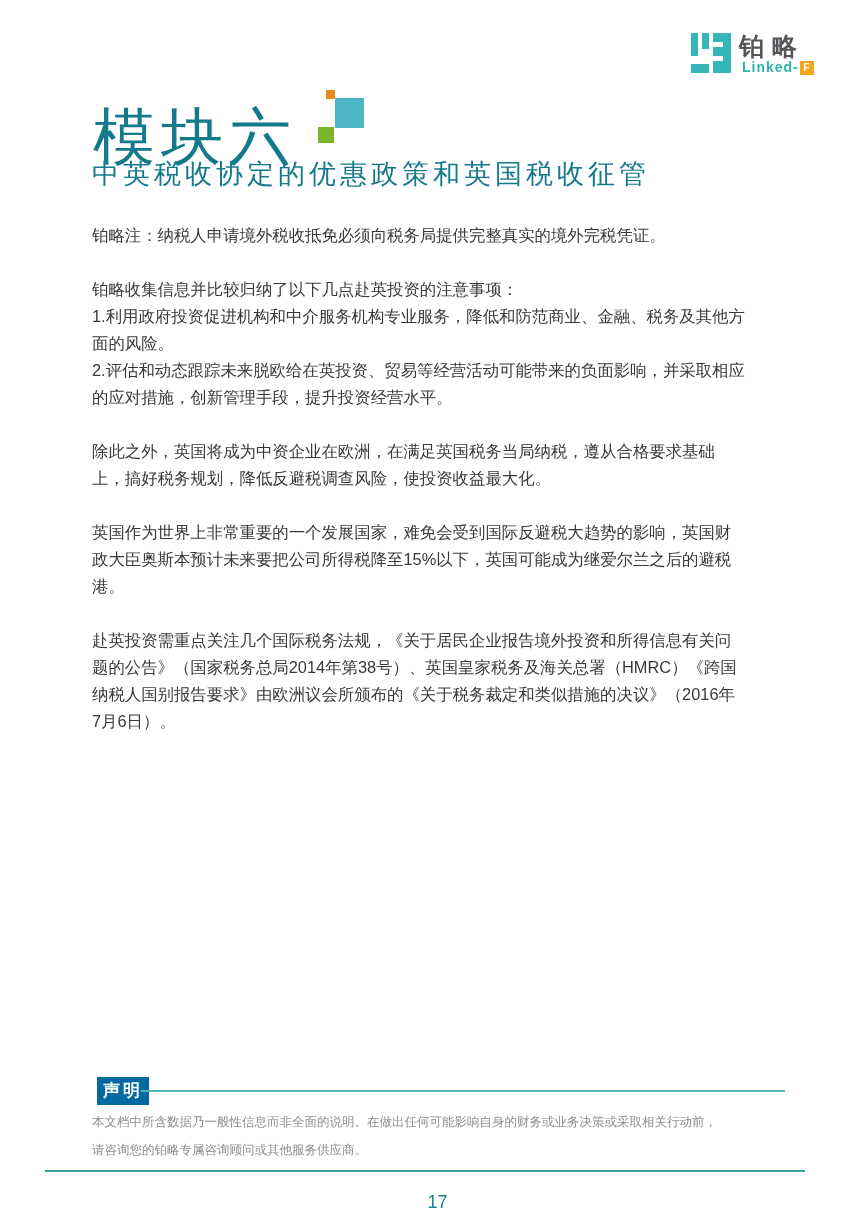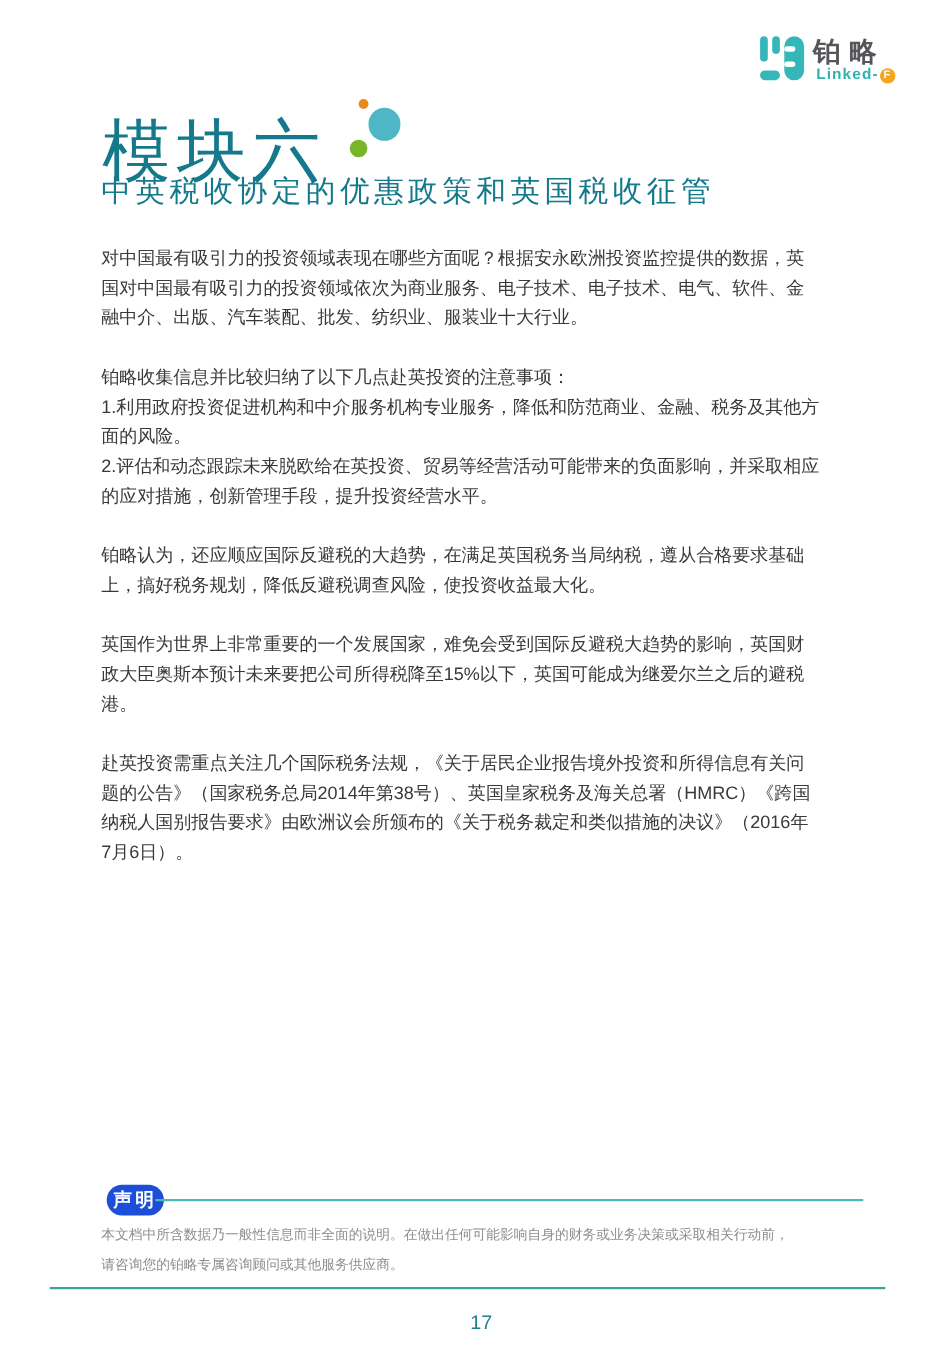--- a/index.html
+++ b/index.html
@@ -1,15 +1,15 @@
 <!DOCTYPE html>
 <html><head>
 <meta charset="utf-8">
 <style>
-  * { margin:0; padding:0; box-sizing:border-box;border-radius:18px; }
+  * { margin:0; padding:0; box-sizing:border-box; }
   html,body { background:#ffffff; }
   body { font-family:"Liberation Sans","DejaVu Sans",sans-serif; }
   .page {
     position:relative; width:850px; height:1228px; margin:0 auto;
     background:#ffffff; overflow:hidden;
   }
 
   
   .brand { position:absolute; top:30px; left:691px; width:130px; height:46px; }
   .brand-mark { position:absolute; left:0; top:3px; width:40px; height:40px; }
@@ -55,21 +55,21 @@
   
   .body-text {
     position:absolute; left:92px; top:222px; width:694px;
     font-size:16.4px; line-height:27px; color:#39393b; font-weight:500;
   }
   .body-text p { white-space:pre-line; margin:0 0 27px 0; }
 
   
   .decl-badge {
     position:absolute; left:97px; top:1077px; min-width:44px; height:28px;
-    background:#1d4ed8; color:#ffffff; font-size:17px; font-weight:bold;
+    background:#0369a1; color:#ffffff; font-size:17px; font-weight:bold;
     letter-spacing:3px; text-align:center; line-height:28px; padding:0 6px;
   }
   .decl-rule {
     position:absolute; left:141px; top:1090px; width:644px; height:2px;
     background:#4db7b3;
   }
   .decl-text {
     position:absolute; left:92px; top:1108px; width:710px;
     font-size:12.5px; line-height:28px; color:#8b8d90; white-space:pre-line;
   }
@@ -102,29 +102,27 @@
     <div class="brand-en"><span>Linked-</span><span class="brand-f">F</span></div>
   </div>
 
   <div class="module-title">模块六</div>
   <div class="deco deco-orange"></div>
   <div class="deco deco-teal"></div>
   <div class="deco deco-green"></div>
   <div class="subtitle">中英税收协定的优惠政策和英国税收征管</div>
 
   <div class="body-text">
-    <p>对中国最有吸引力的投资领域表现在哪些方面呢？根据安永欧洲投资监控提供的数据，英
-国对中国最有吸引力的投资领域依次为商业服务、电子技术、电子技术、电气、软件、金
-融中介、出版、汽车装配、批发、纺织业、服装业十大行业。</p>
+    <p>铂略注：纳税人申请境外税收抵免必须向税务局提供完整真实的境外完税凭证。</p>
     <p>铂略收集信息并比较归纳了以下几点赴英投资的注意事项：
 1.利用政府投资促进机构和中介服务机构专业服务，降低和防范商业、金融、税务及其他方
 面的风险。
 2.评估和动态跟踪未来脱欧给在英投资、贸易等经营活动可能带来的负面影响，并采取相应
 的应对措施，创新管理手段，提升投资经营水平。</p>
-    <p>铂略认为，还应顺应国际反避税的大趋势，在满足英国税务当局纳税，遵从合格要求基础
+    <p>除此之外，英国将成为中资企业在欧洲，在满足英国税务当局纳税，遵从合格要求基础
 上，搞好税务规划，降低反避税调查风险，使投资收益最大化。</p>
     <p>英国作为世界上非常重要的一个发展国家，难免会受到国际反避税大趋势的影响，英国财
 政大臣奥斯本预计未来要把公司所得税降至15%以下，英国可能成为继爱尔兰之后的避税
 港。</p>
     <p>赴英投资需重点关注几个国际税务法规，《关于居民企业报告境外投资和所得信息有关问
 题的公告》（国家税务总局2014年第38号）、英国皇家税务及海关总署（HMRC）《跨国
 纳税人国别报告要求》由欧洲议会所颁布的《关于税务裁定和类似措施的决议》（2016年
 7月6日）。</p>
   </div>
 

